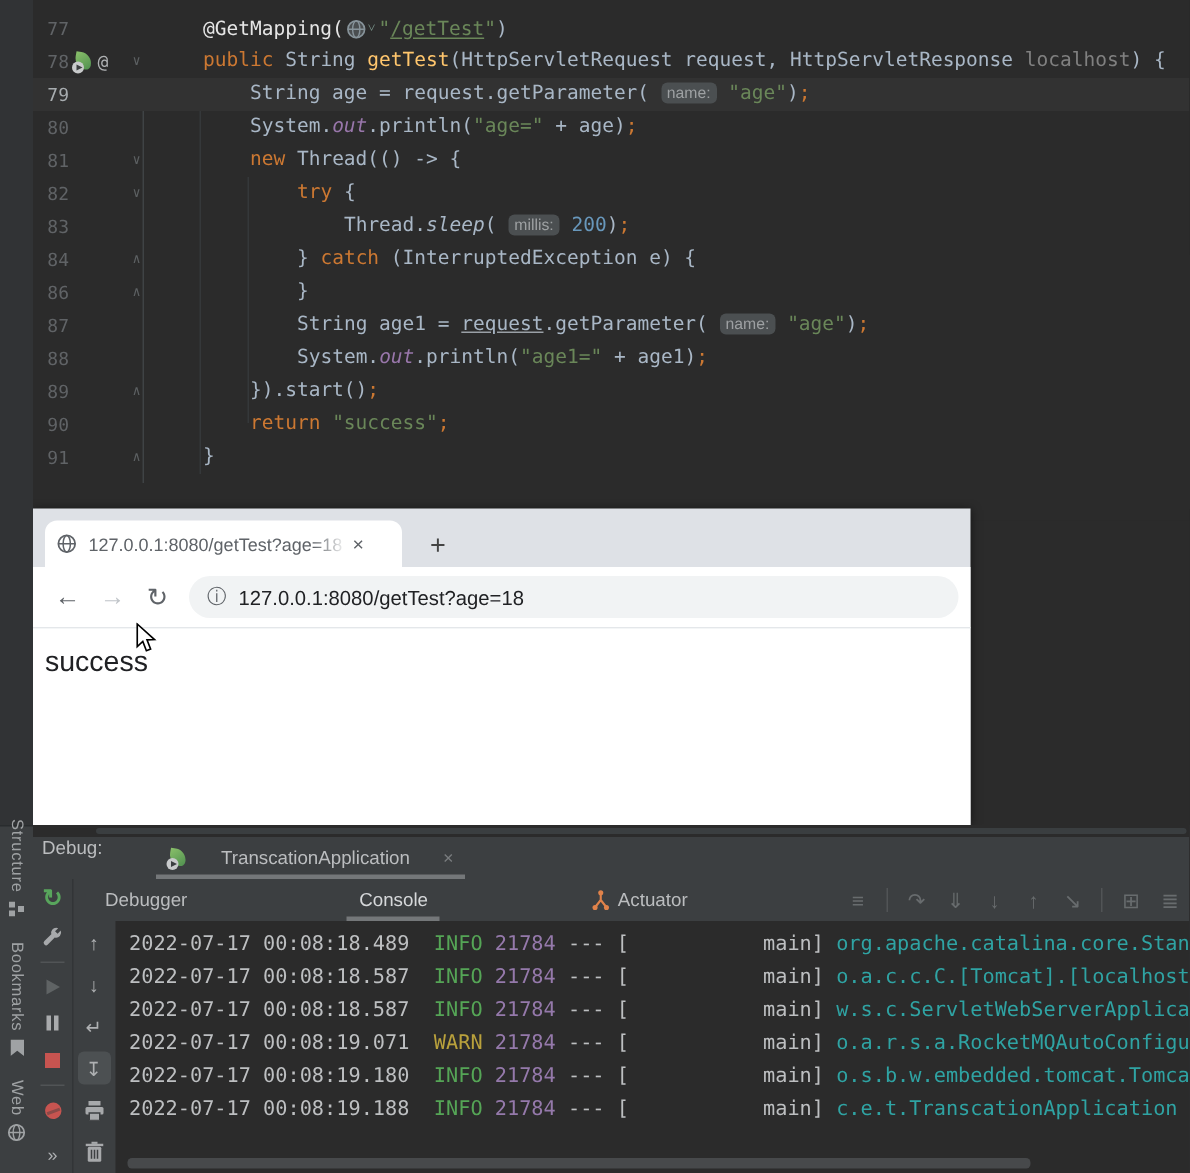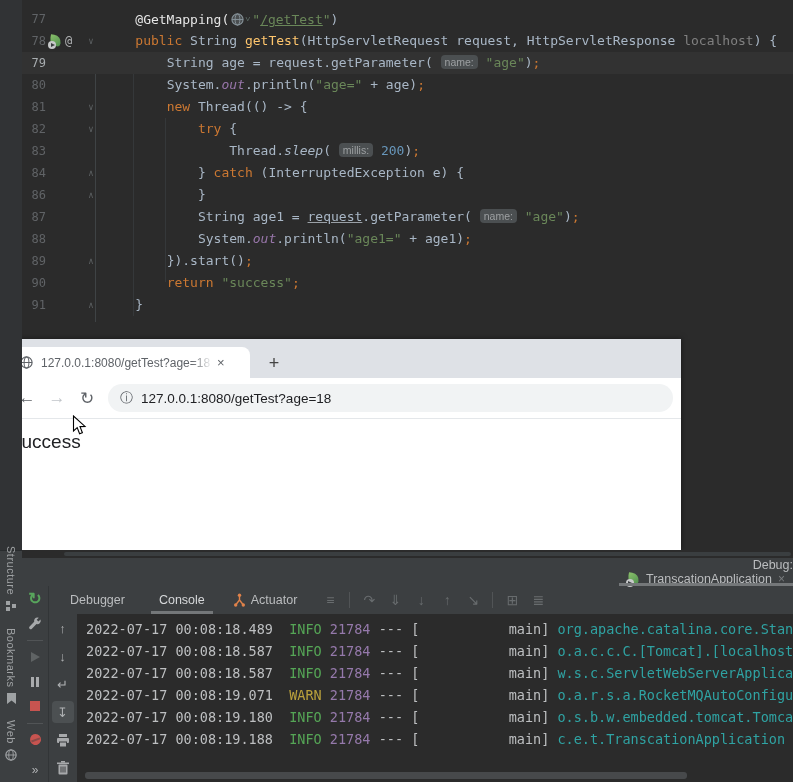--- a/index.html
+++ b/index.html
@@ -33,47 +33,47 @@
   #foldline{position:absolute;left:73px;top:60px;width:1px;height:262px;background:#3f4345;}
   .iguide{position:absolute;width:1px;background:#35383a;}
   .g-spring{width:13px;height:13px;position:relative;flex:none;}
   .g-spring .leaf{position:absolute;left:1px;top:0;width:11px;height:11px;background:linear-gradient(135deg,#8ac06a,#4f8f4f);border-radius:0 70% 30% 70%;transform:rotate(10deg);}
   .g-spring .badge{position:absolute;left:-1px;bottom:-1px;width:8px;height:8px;background:#c8cacb;border-radius:50%;display:flex;align-items:center;justify-content:center;}
   .g-spring .badge:after{content:"";width:0;height:0;border-left:4px solid #3b3e40;border-top:2.5px solid transparent;border-bottom:2.5px solid transparent;margin-left:1px;}
   .g-at{color:#afb1b3;font-size:12px;font-family:"DejaVu Sans Mono",monospace;}
   .ep-ico{display:inline-flex;align-items:center;gap:1px;margin:0 2px;vertical-align:-2px;}
 
   
-  #browser{position:absolute;left:4px;top:339px;width:677px;height:211px;z-index:5;background:#dee1e6;box-shadow:0 0 6px rgba(0,0,0,.5);}
+  #browser{position:absolute;left:22px;top:339px;width:625px;height:211px;z-index:5;background:#dee1e6;box-shadow:0 0 6px rgba(0,0,0,.5);}
   #btab{position:absolute;left:8px;top:8px;width:238px;height:31px;background:#fff;border-radius:8px 8px 0 0;display:flex;align-items:center;padding:0 8px;box-sizing:border-box;}
   #btab .tab-title{position:relative;font-size:12px;color:#5f6368;white-space:nowrap;overflow:hidden;width:172px;margin-left:8px;}
   #btab .tab-title:after{content:"";position:absolute;right:0;top:0;bottom:0;width:22px;background:linear-gradient(90deg,rgba(255,255,255,0),#fff);}
   .tab-close{font-size:13px;color:#5f6368;margin-left:4px;cursor:default;}
   #newtab{position:absolute;left:256px;top:10px;width:28px;height:28px;display:flex;align-items:center;justify-content:center;font-size:18px;color:#444;}
   #btoolbar{position:absolute;left:0;top:39px;right:0;height:40px;background:#fff;border-bottom:1px solid #e4e7ea;display:flex;align-items:center;}
   .nav-btn{width:30px;text-align:center;font-size:17px;color:#5f6368;}
   .nav-btn.disabled{color:#c1c5c9;}
   #urlbar{flex:1;height:28px;background:#f1f3f4;border-radius:14px;margin:0 8px 0 6px;display:flex;align-items:center;padding:0 12px;gap:8px;}
   #urlbar .info{color:#5f6368;font-size:13px;}
   #urlbar .url{font-size:13.5px;color:#202124;}
   #bcontent{position:absolute;left:0;top:80px;right:0;bottom:0;background:#fff;}
   #page-text{position:absolute;left:8px;top:12px;font-size:19px;color:#202124;}
   #cursor{position:absolute;left:68px;top:-4px;}
 
   
   #debug{position:absolute;left:22px;top:550px;right:0;bottom:0;background:#3c3f41;z-index:6;}
   #ghost{position:absolute;left:0;top:0;right:0;height:8px;background:#2b2b2b;}
   #ghost .bar{position:absolute;left:42px;right:2px;top:2px;height:4px;background:#3a3e40;border-radius:2px;}
-  #dheader{position:absolute;left:0;top:8px;right:0;height:28px;display:flex;align-items:flex-end;padding-left:6px;flex-direction:column;}
+  #dheader{position:absolute;left:0;top:8px;right:0;height:28px;display:flex;align-items:flex-start;padding-left:6px;}
   #dheader .dlabel{font-size:12.5px;color:#bbbdbf;}
-  #session-tab{position:relative;display:flex;align-items:center;gap:6px;margin-left:36px;height:28px;padding:0 8px;}
+  #session-tab{position:relative;display:flex;align-items:center;gap:22px;margin-left:36px;height:28px;padding:0 8px;}
   #session-tab .name{font-size:12.5px;color:#bbbdbf;}
   #session-tab .underline{position:absolute;left:0;right:0;bottom:0;height:3px;background:#747779;}
   .close-x{color:#797c7e;font-size:12px;}
-  #dtoolbar{position:absolute;left:26px;top:36px;right:0;height:28px;display:flex;align-items:center;padding-left:12px;gap:0;}
+  #dtoolbar{position:absolute;left:26px;top:36px;right:0;height:28px;display:flex;align-items:center;padding-left:12px;gap:0;justify-content:space-between;}
   .dtab{position:relative;height:28px;display:flex;align-items:center;padding:0 10px;font-size:12.5px;color:#bbbdbf;gap:5px;}
   .dtab.sel{color:#d6d8da;}
   .dtab.sel .underline{position:absolute;left:2px;right:2px;bottom:0;height:3px;background:#747779;}
   .tool-ico{width:22px;height:22px;display:flex;align-items:center;justify-content:center;font-size:14px;color:#686c6e;margin:0 2px;}
   .tool-sep{width:1px;height:16px;background:#515456;margin:0 6px;}
   
   #col1{position:absolute;left:0;top:36px;width:26px;bottom:0;display:flex;flex-direction:column;align-items:center;border-right:1px solid #323537;}
   #col2{position:absolute;left:27px;top:64px;width:27px;bottom:0;display:flex;flex-direction:column;align-items:center;}
   .cbtn{width:22px;height:22px;display:flex;align-items:center;justify-content:center;margin:3px 0;color:#afb1b3;font-size:13px;border-radius:4px;}
   .cbtn.sel-bg{background:#4c5052;}

